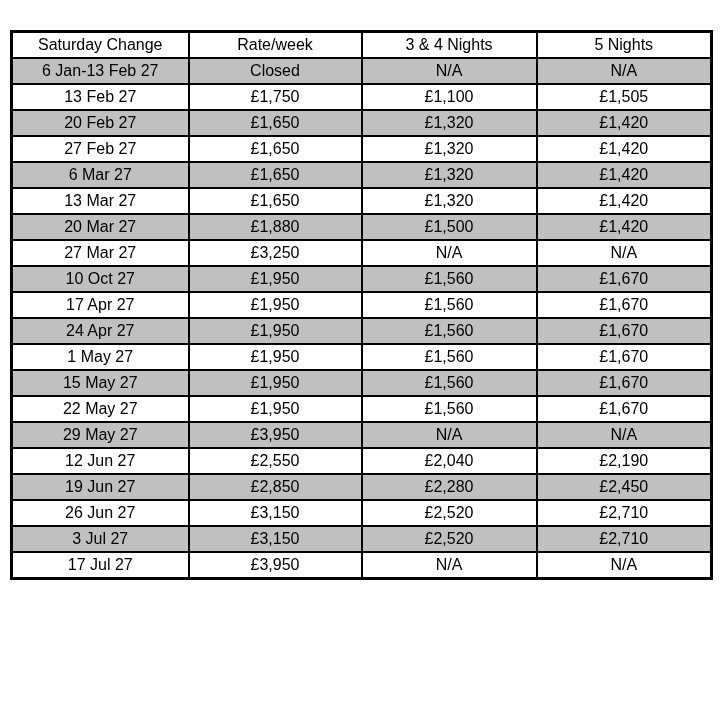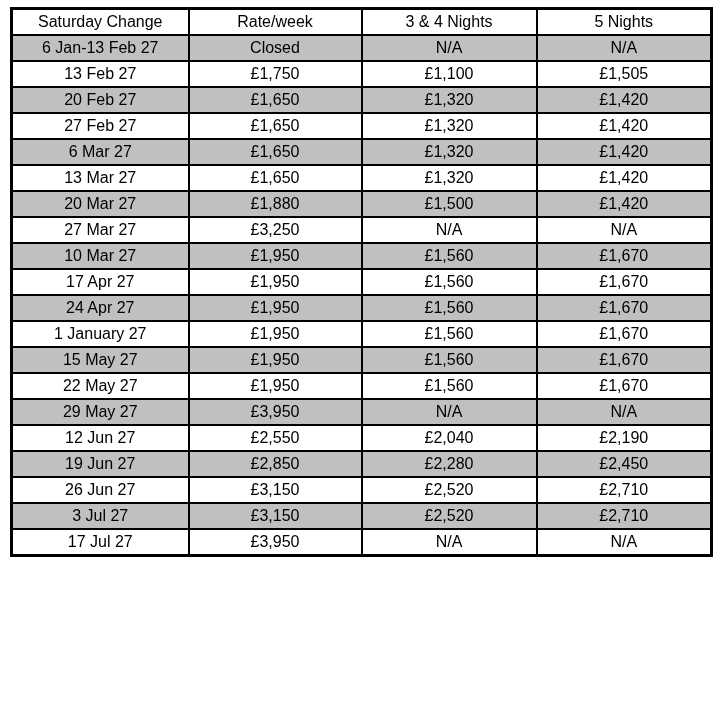--- a/index.html
+++ b/index.html
@@ -6,21 +6,21 @@
     margin: 0;
     padding: 0;
     background: #ffffff;
     width: 725px;
     height: 725px;
     font-family: "Liberation Sans", sans-serif;
   }
   .table-wrap {
     position: absolute;
     left: 10px;
-    top: 7px;
+    top: 30px;
   }
   table.rates {
     border-collapse: collapse;
     table-layout: fixed;
     border: 3px solid var(--border-color, #000);
   }
   table.rates th,
   table.rates td {
     border: 2px solid var(--border-color, #000);
     text-align: center;
@@ -104,39 +104,39 @@
           <td>£1,500</td>
           <td>£1,420</td>
         </tr>
         <tr>
           <td>27 Mar 27</td>
           <td>£3,250</td>
           <td>N/A</td>
           <td>N/A</td>
         </tr>
         <tr>
-          <td>10 Mar 27</td>
+          <td>10 Oct 27</td>
           <td>£1,950</td>
           <td>£1,560</td>
           <td>£1,670</td>
         </tr>
         <tr>
           <td>17 Apr 27</td>
           <td>£1,950</td>
           <td>£1,560</td>
           <td>£1,670</td>
         </tr>
         <tr>
           <td>24 Apr 27</td>
           <td>£1,950</td>
           <td>£1,560</td>
           <td>£1,670</td>
         </tr>
         <tr>
-          <td>1 January 27</td>
+          <td>1 May 27</td>
           <td>£1,950</td>
           <td>£1,560</td>
           <td>£1,670</td>
         </tr>
         <tr>
           <td>15 May 27</td>
           <td>£1,950</td>
           <td>£1,560</td>
           <td>£1,670</td>
         </tr>

